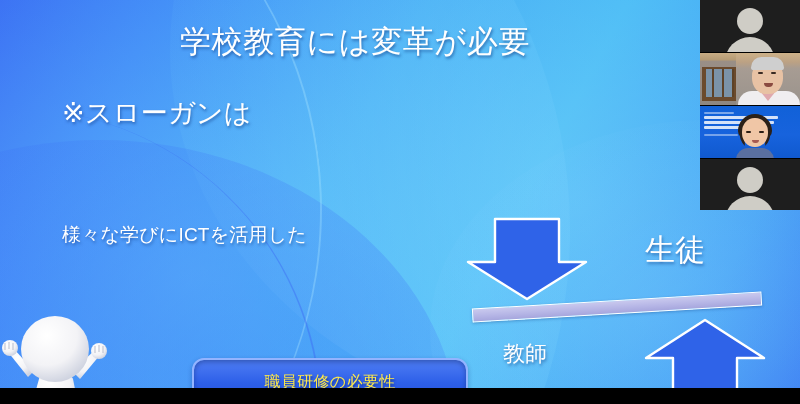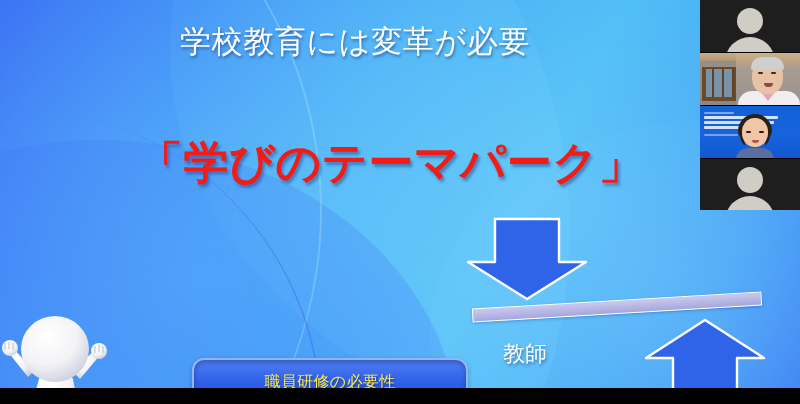--- a/index.html
+++ b/index.html
@@ -364,35 +364,37 @@
 
     <div class="sweep sweep-a"></div>
     <div class="sweep sweep-b"></div>
     <div class="sweep sweep-c"></div>
     <div class="sweep sweep-d"></div>
     <div class="arc-edge"></div>
     <div class="arc-edge2"></div>
 
     <div class="headline">学校教育には変革が必要</div>
 
-
-    <div class="slogan-main">「学びのテーマパーク」</div>
-
+    <div class="slogan-label">※スローガンは</div>
+
+
+    <div class="body-line1">様々な学びにICTを活用した</div>
 
 
     <svg class="arrow-svg" style="left:462px; top:216px; width:130px; height:86px;" viewBox="0 0 130 86">
       <polygon points="33,3 97,3 97,46 124,46 65,83 6,46 33,46" fill="#2f63e8" stroke="#ffffff" stroke-width="2.4" stroke-linejoin="round"></polygon>
     </svg>
 
     <div class="seesaw-bar"></div>
 
     <svg class="arrow-svg" style="left:640px; top:316px; width:130px; height:90px;" viewBox="0 0 130 90">
       <polygon points="65,4 124,42 97,42 97,90 33,90 33,42 6,42" fill="#2f63e8" stroke="#ffffff" stroke-width="2.4" stroke-linejoin="round"></polygon>
     </svg>
 
+    <div class="label-students">生徒</div>
     <div class="label-teachers">教師</div>
 
     <div class="cta-pill">
       <span>職員研修の必要性</span>
     </div>
 
     <svg class="mascot" viewBox="0 0 124 99">
       <defs>
         <radialGradient id="mg" cx="38%" cy="30%" r="72%">
           <stop offset="0%" stop-color="#ffffff"></stop>

